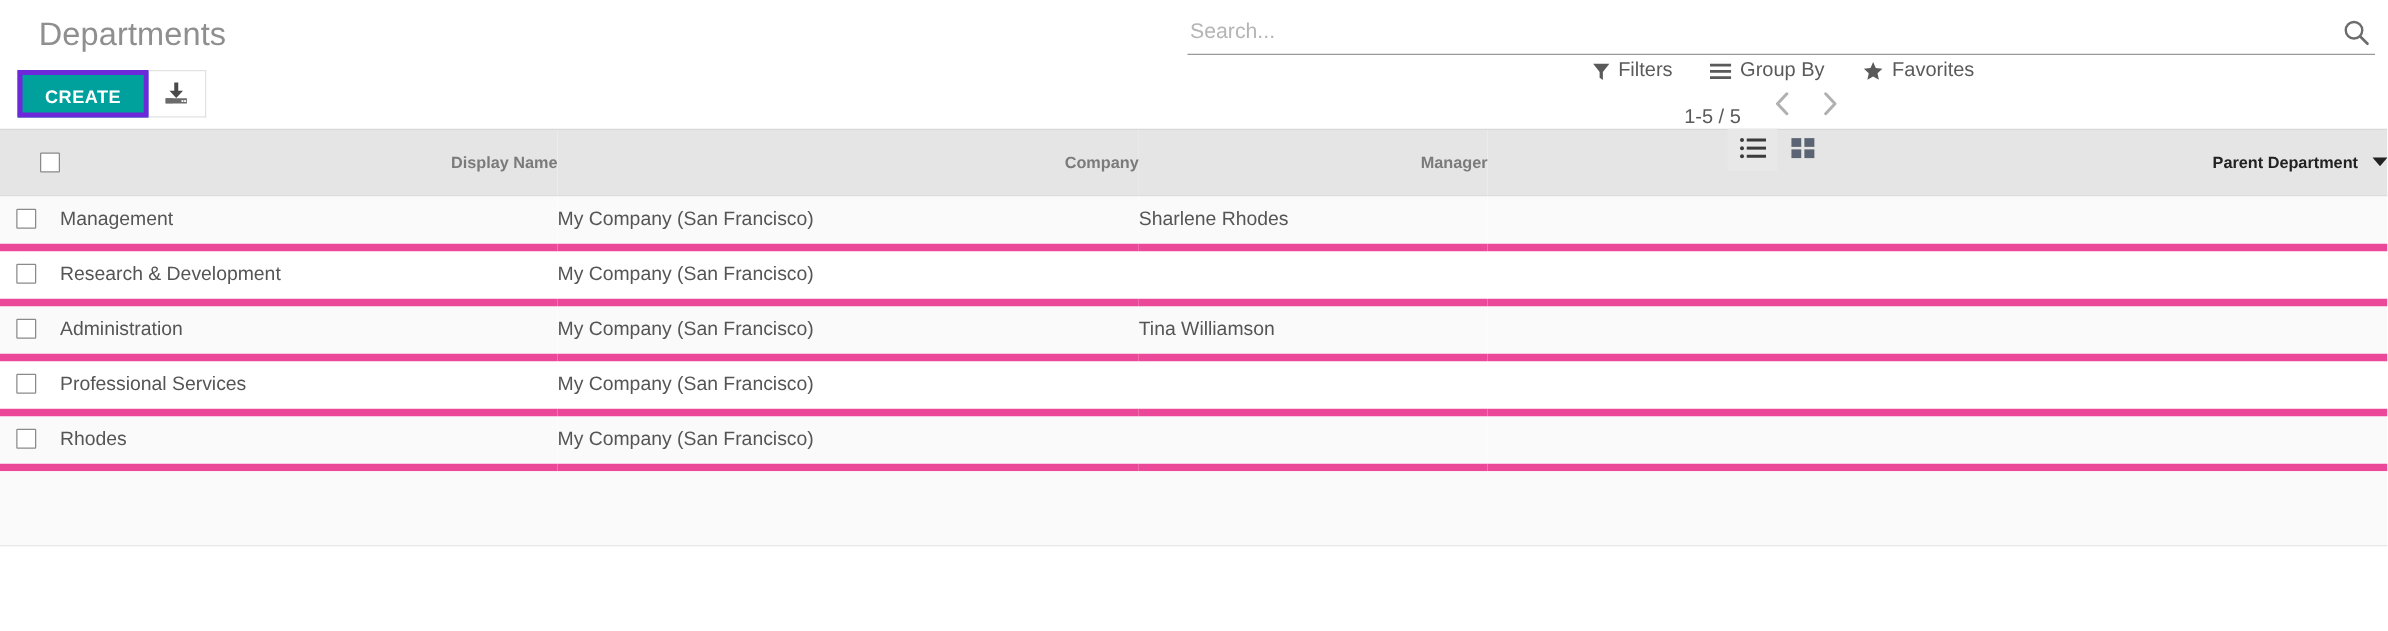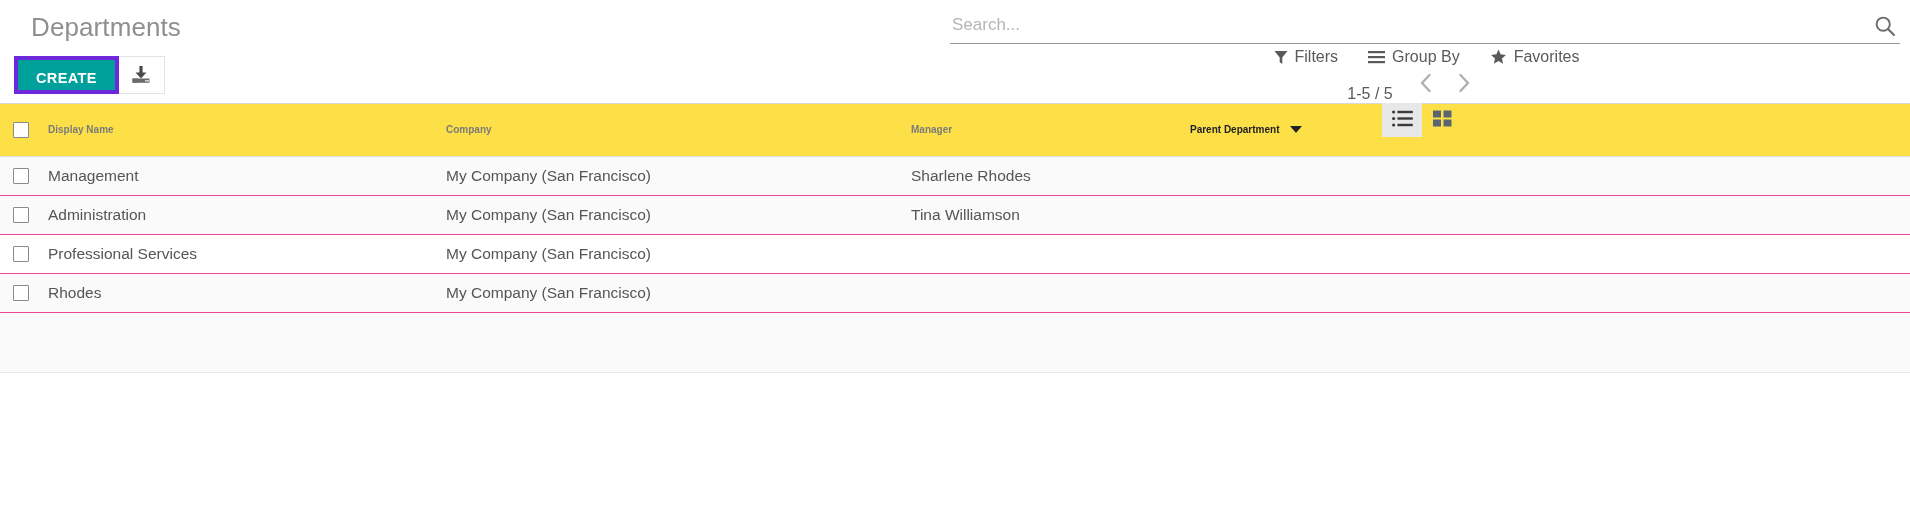--- a/index.html
+++ b/index.html
@@ -205,37 +205,37 @@
   }
 
   table.o-list {
     width: 100%;
     border-collapse: collapse;
     table-layout: fixed;
     font-size: 15.5px;
   }
 
   table.o-list thead th {
-    text-align: left;
+    text-align: right;
     font-weight: bold;
-    font-size: 10px;
+    font-size: 13px;
     color: #7b7b7b;
     padding: 13px 0 13px 0;
     border-bottom: 1px solid #dddddd;
-    background: #fde047;
+    background: #e5e5e5;
     white-space: nowrap;
     cursor: pointer;
     height: 52px;
     vertical-align: middle;
   }
   table.o-list thead th.sorted { color: #222222; }
 
   table.o-list tbody td {
     padding: 10px 0;
-    border-bottom: 1px solid #ec4899;
+    border-bottom: 6px solid #ec4899;
     color: #555555;
     height: 39px;
     vertical-align: middle;
     white-space: nowrap;
     overflow: hidden;
     text-overflow: ellipsis;
   }
 
   tbody tr { cursor: pointer; background: #ffffff; }
   tbody tr.alt { background: #fafafa; }
@@ -420,20 +420,27 @@
       </tr>
     </thead>
     <tbody>
         <tr class="alt">
           <td class="col-check"><span class="chk"></span></td>
           <td class="col-name">Management</td>
           <td class="col-company">My Company (San Francisco)</td>
           <td class="col-manager">Sharlene Rhodes</td>
           <td class="col-parent"></td>
         </tr>
+        <tr>
+          <td class="col-check"><span class="chk"></span></td>
+          <td class="col-name">Research &amp; Development</td>
+          <td class="col-company">My Company (San Francisco)</td>
+          <td class="col-manager"></td>
+          <td class="col-parent"></td>
+        </tr>
         <tr class="alt">
           <td class="col-check"><span class="chk"></span></td>
           <td class="col-name">Administration</td>
           <td class="col-company">My Company (San Francisco)</td>
           <td class="col-manager">Tina Williamson</td>
           <td class="col-parent"></td>
         </tr>
         <tr>
           <td class="col-check"><span class="chk"></span></td>
           <td class="col-name">Professional Services</td>

